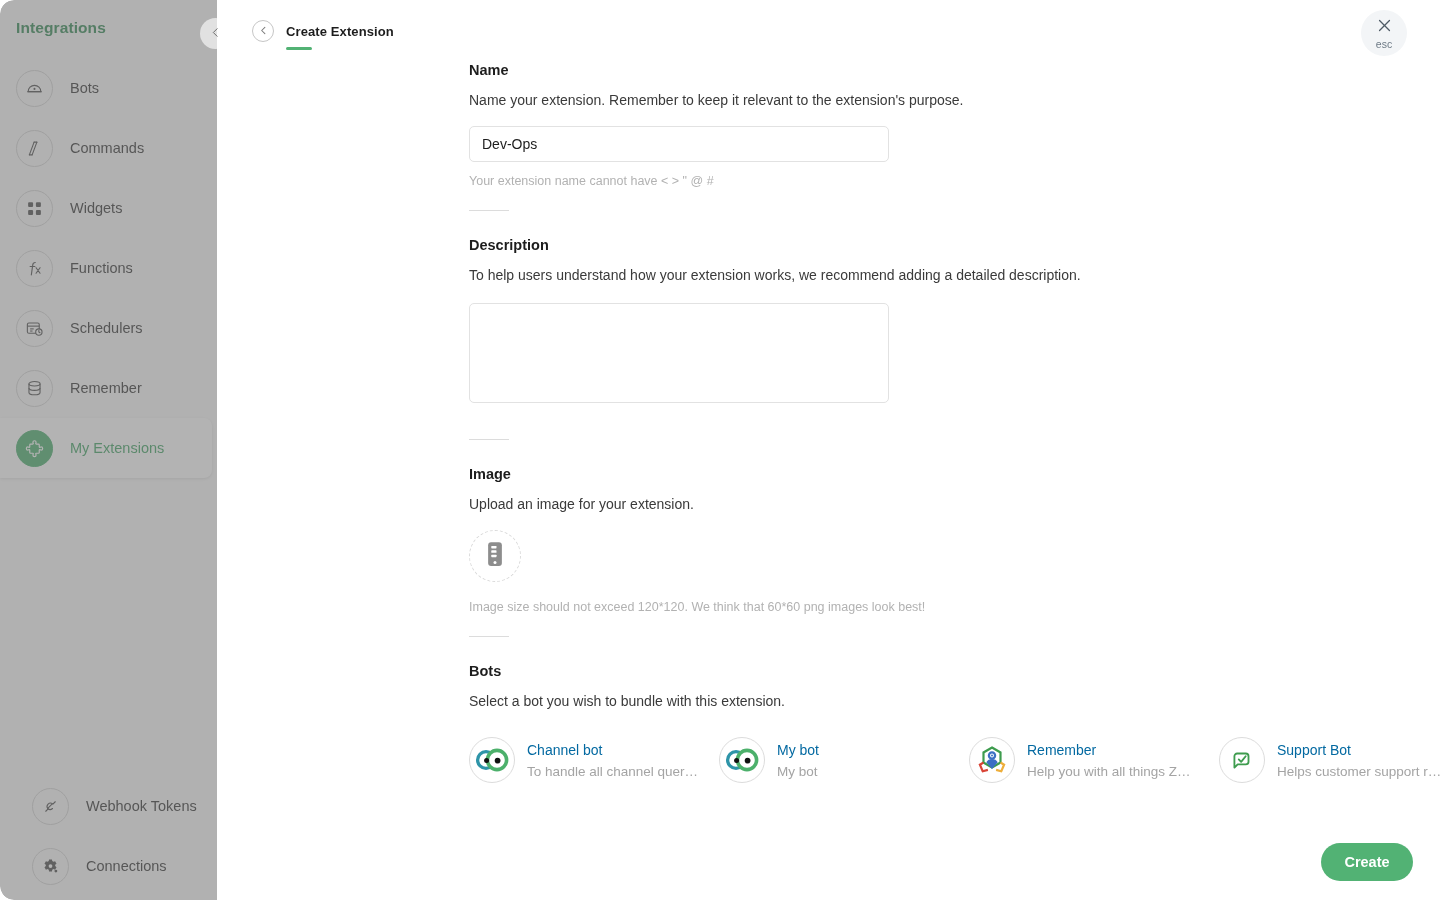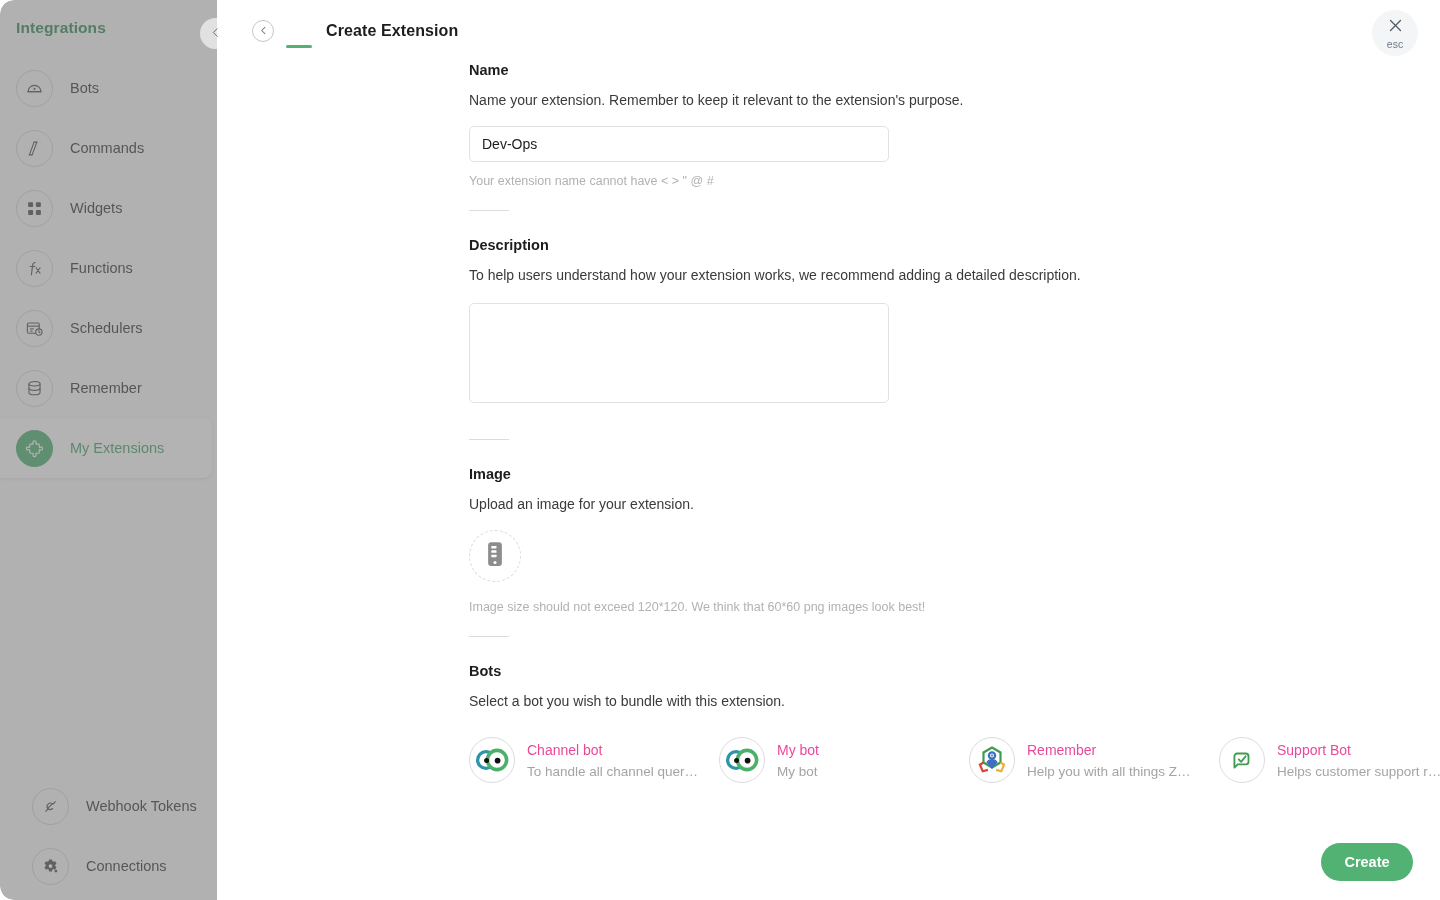--- a/index.html
+++ b/index.html
@@ -130,37 +130,36 @@
   .back-btn {
     width: 22px; height: 22px;
     border-radius: 50%;
     border: 1px solid #c6c6c6;
     display: flex; align-items: center; justify-content: center;
     cursor: pointer;
     flex: 0 0 22px;
   }
   .hdr-title-wrap { margin-left: 12px; position: relative; }
   .hdr-title {
-    font-size: 16px;
+    font-size: 13px;
     font-weight: 700;
     color: #1d1d1d;
     letter-spacing: .1px;
-    margin-left: 40px;
   }
   .hdr-underline {
     position: absolute;
     left: 0; top: 23px;
     width: 26px; height: 3px;
     border-radius: 2px;
     background: #52b274;
   }
 
   .close-btn {
     position: absolute;
-    right: 22px; top: 10px;
+    right: 33px; top: 10px;
     width: 46px; height: 46px;
     border-radius: 50%;
     background: #f3f5f7;
     display: flex; flex-direction: column;
     align-items: center; justify-content: center;
     cursor: pointer;
     gap: 1px;
   }
   .close-btn .esc {
     font-size: 10.5px;
@@ -249,21 +248,21 @@
     background: #fff;
     overflow: hidden;
   }
   .bot-meta {
     margin-left: 12px;
     min-width: 0;
     overflow: hidden;
   }
   .bot-name {
     font-size: 14px;
-    color: #ec4899;
+    color: #0369a1;
     white-space: nowrap;
     margin-bottom: 6px;
   }
   .bot-sub {
     font-size: 13.5px;
     color: #a4a4a4;
     white-space: nowrap;
     overflow: hidden;
     text-overflow: ellipsis;
     max-width: 180px;

